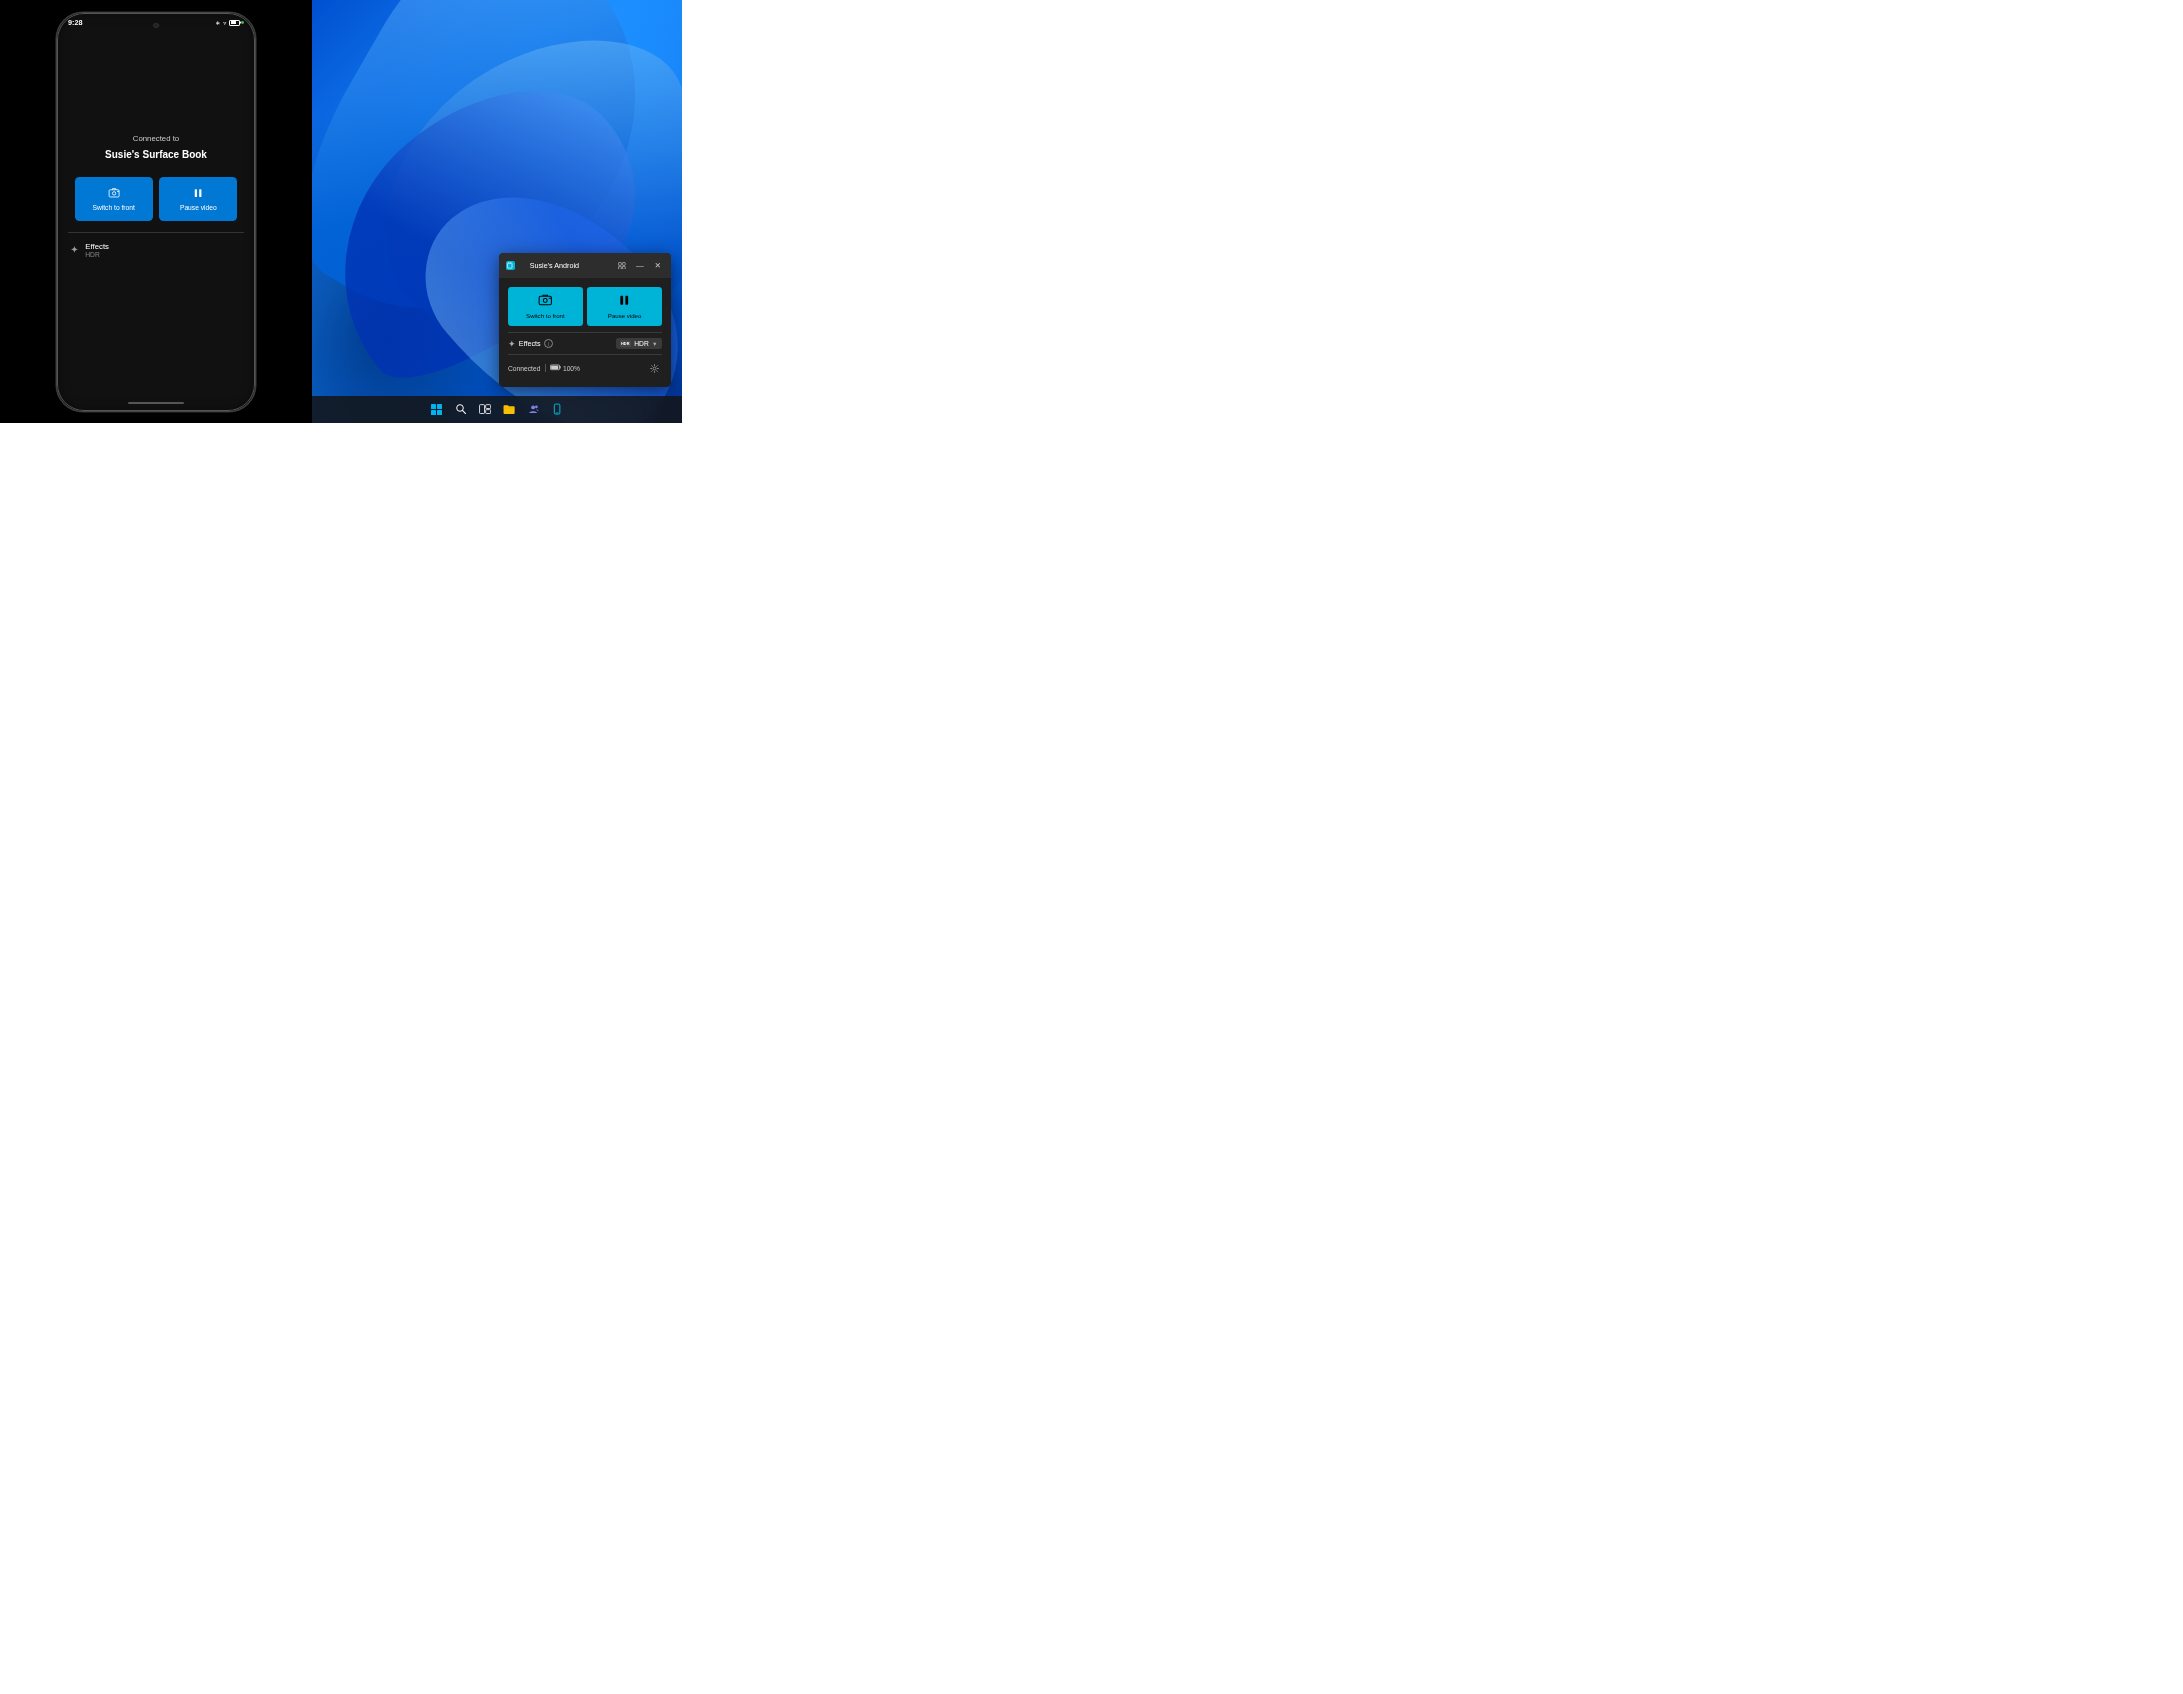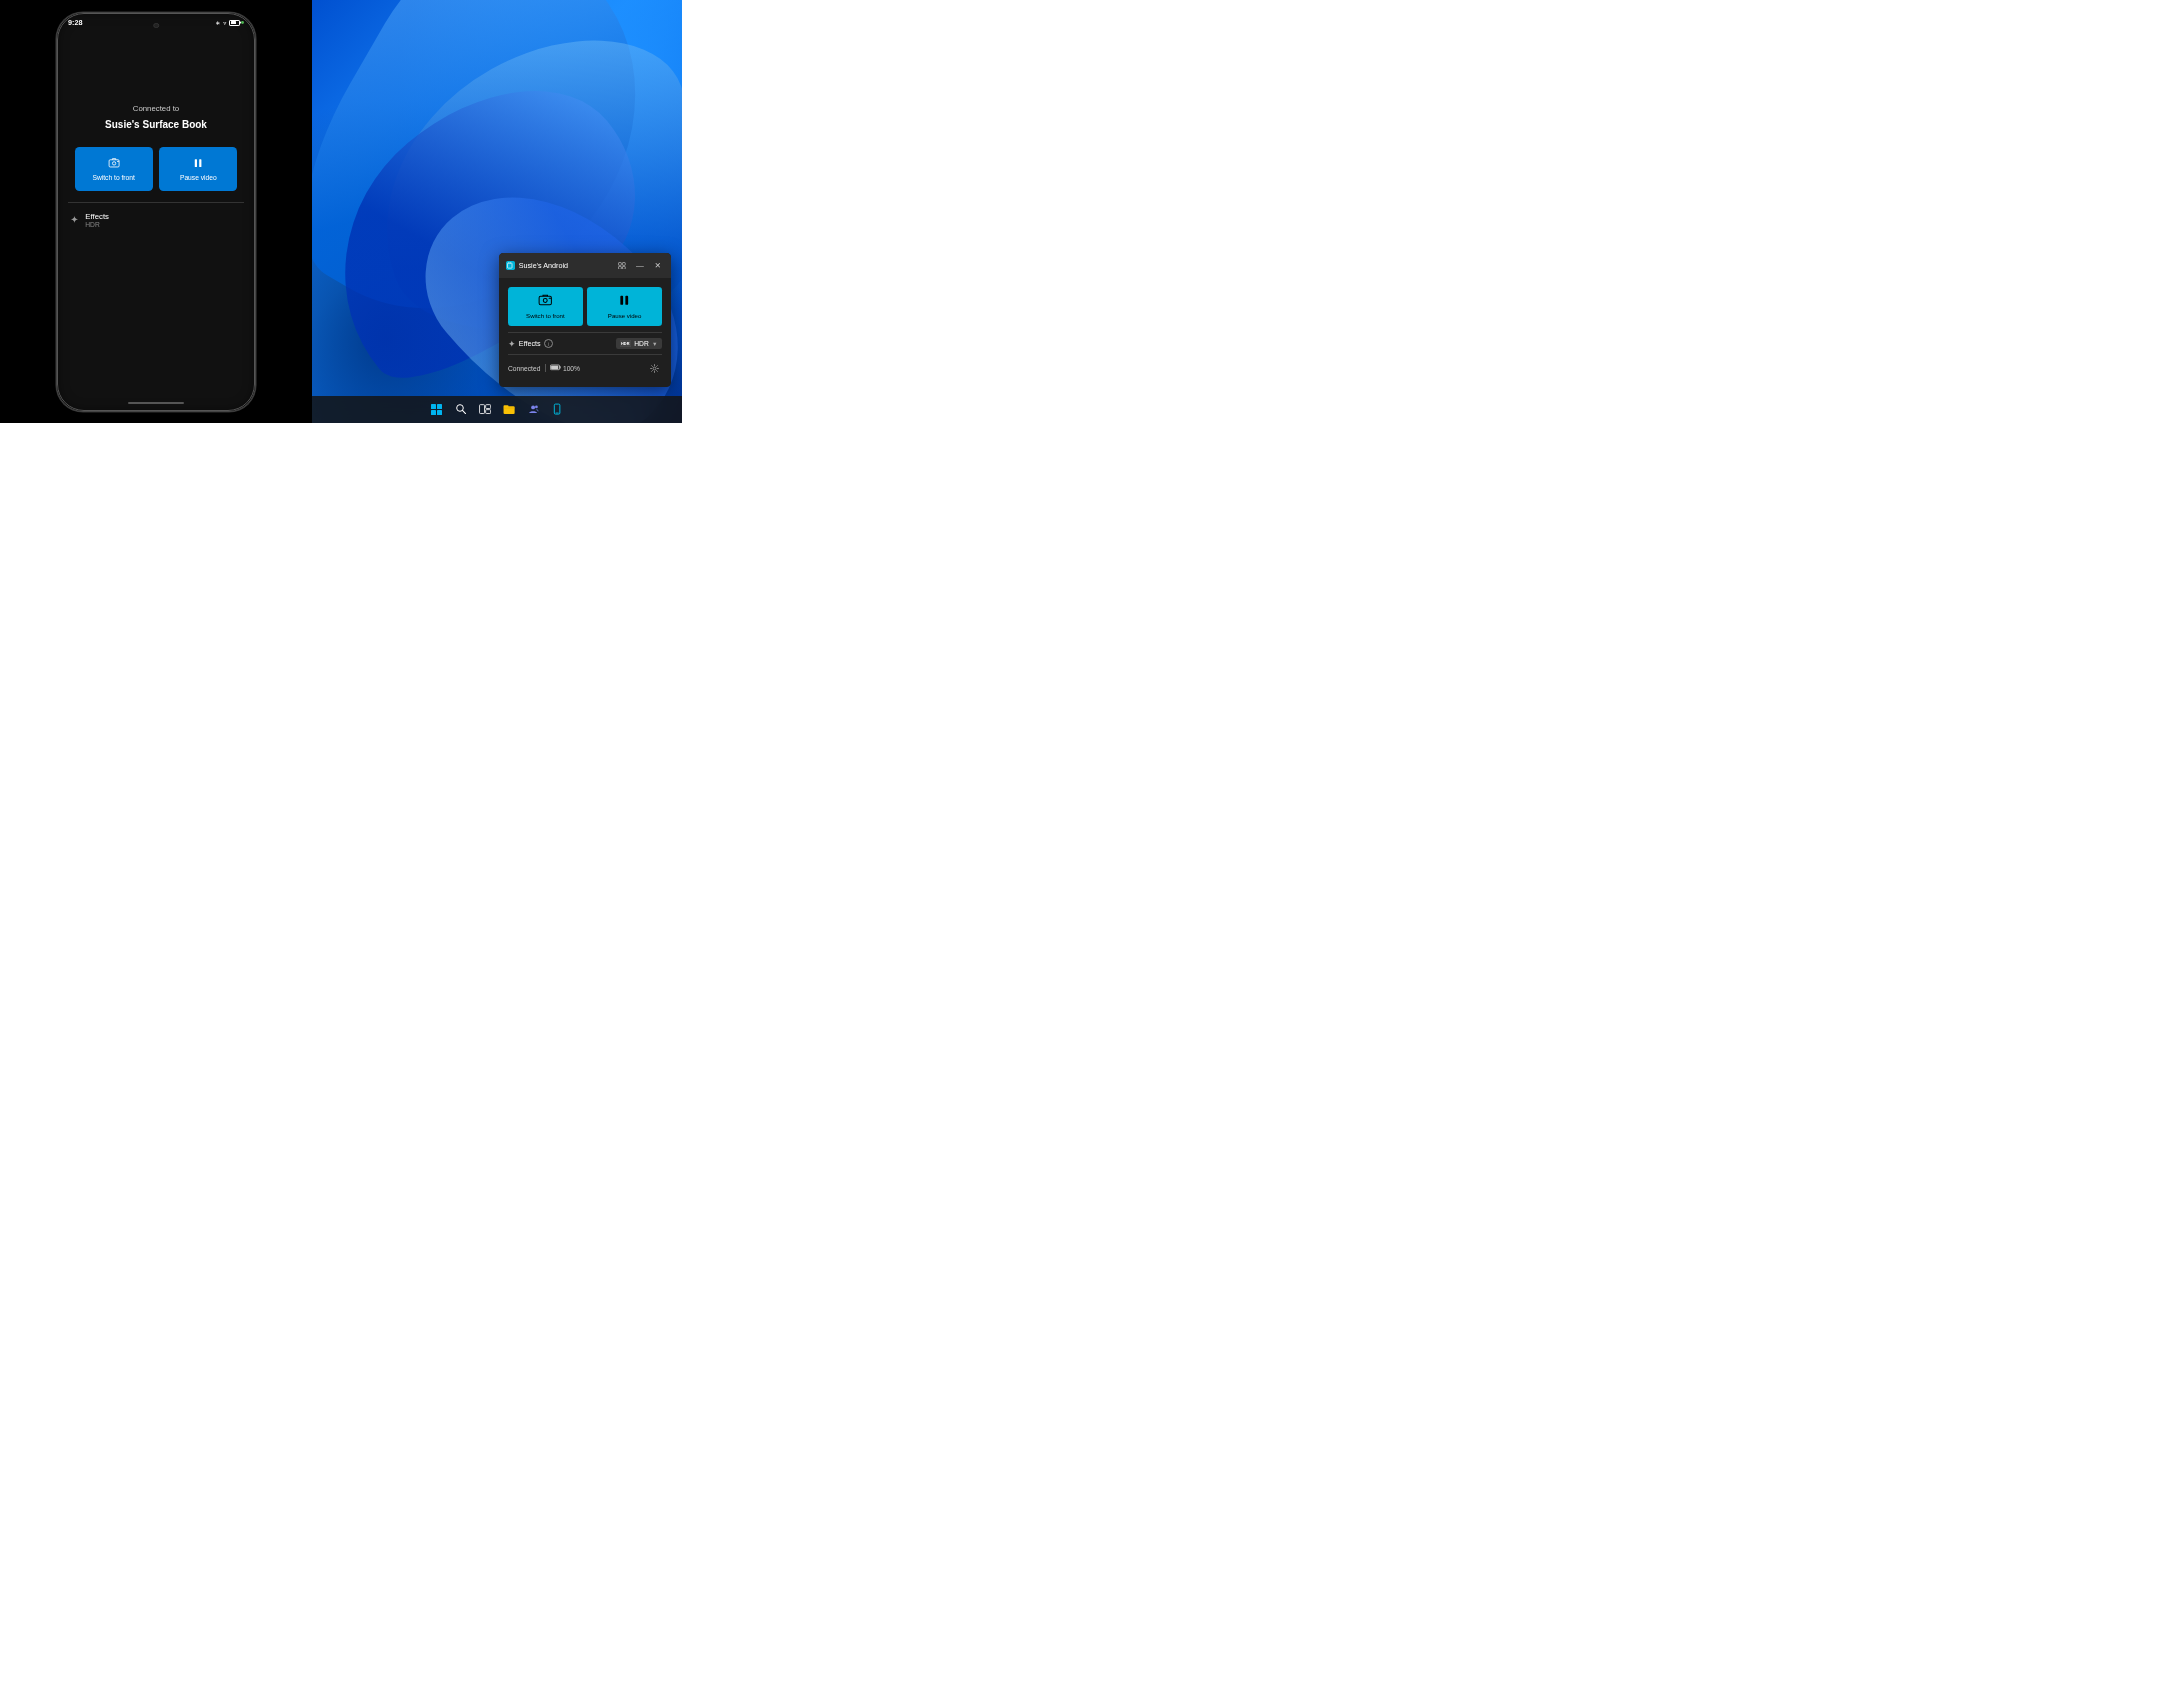--- a/index.html
+++ b/index.html
@@ -134,21 +134,21 @@
       flex: 1;
       width: 100%;
       display: flex;
       flex-direction: column;
       align-items: center;
       padding: 0 11px;
     }
 
     .phone-connection-text {
       text-align: center;
-      margin-top: 74px;
+      margin-top: 104px;
       color: #ccc;
       font-size: 7.8px;
     }
 
     .phone-device-name {
       color: #fff;
       font-size: 10px;
       font-weight: 700;
       margin-top: 6px;
     }
@@ -309,21 +309,21 @@
       border-radius: 4.4px;
       box-shadow: 0 4.4px 18px rgba(0,0,0,0.5);
       overflow: hidden;
     }
 
     .window-titlebar {
       display: flex;
       align-items: center;
       padding: 5.6px 6.7px;
       background: #2d2d2d;
-      gap: 4px;
+      gap: 15px;
     }
 
     .window-app-icon {
       width: 9px;
       height: 9px;
       background: #00b4d8;
       border-radius: 1.7px;
       display: flex;
       align-items: center;
       justify-content: center;

